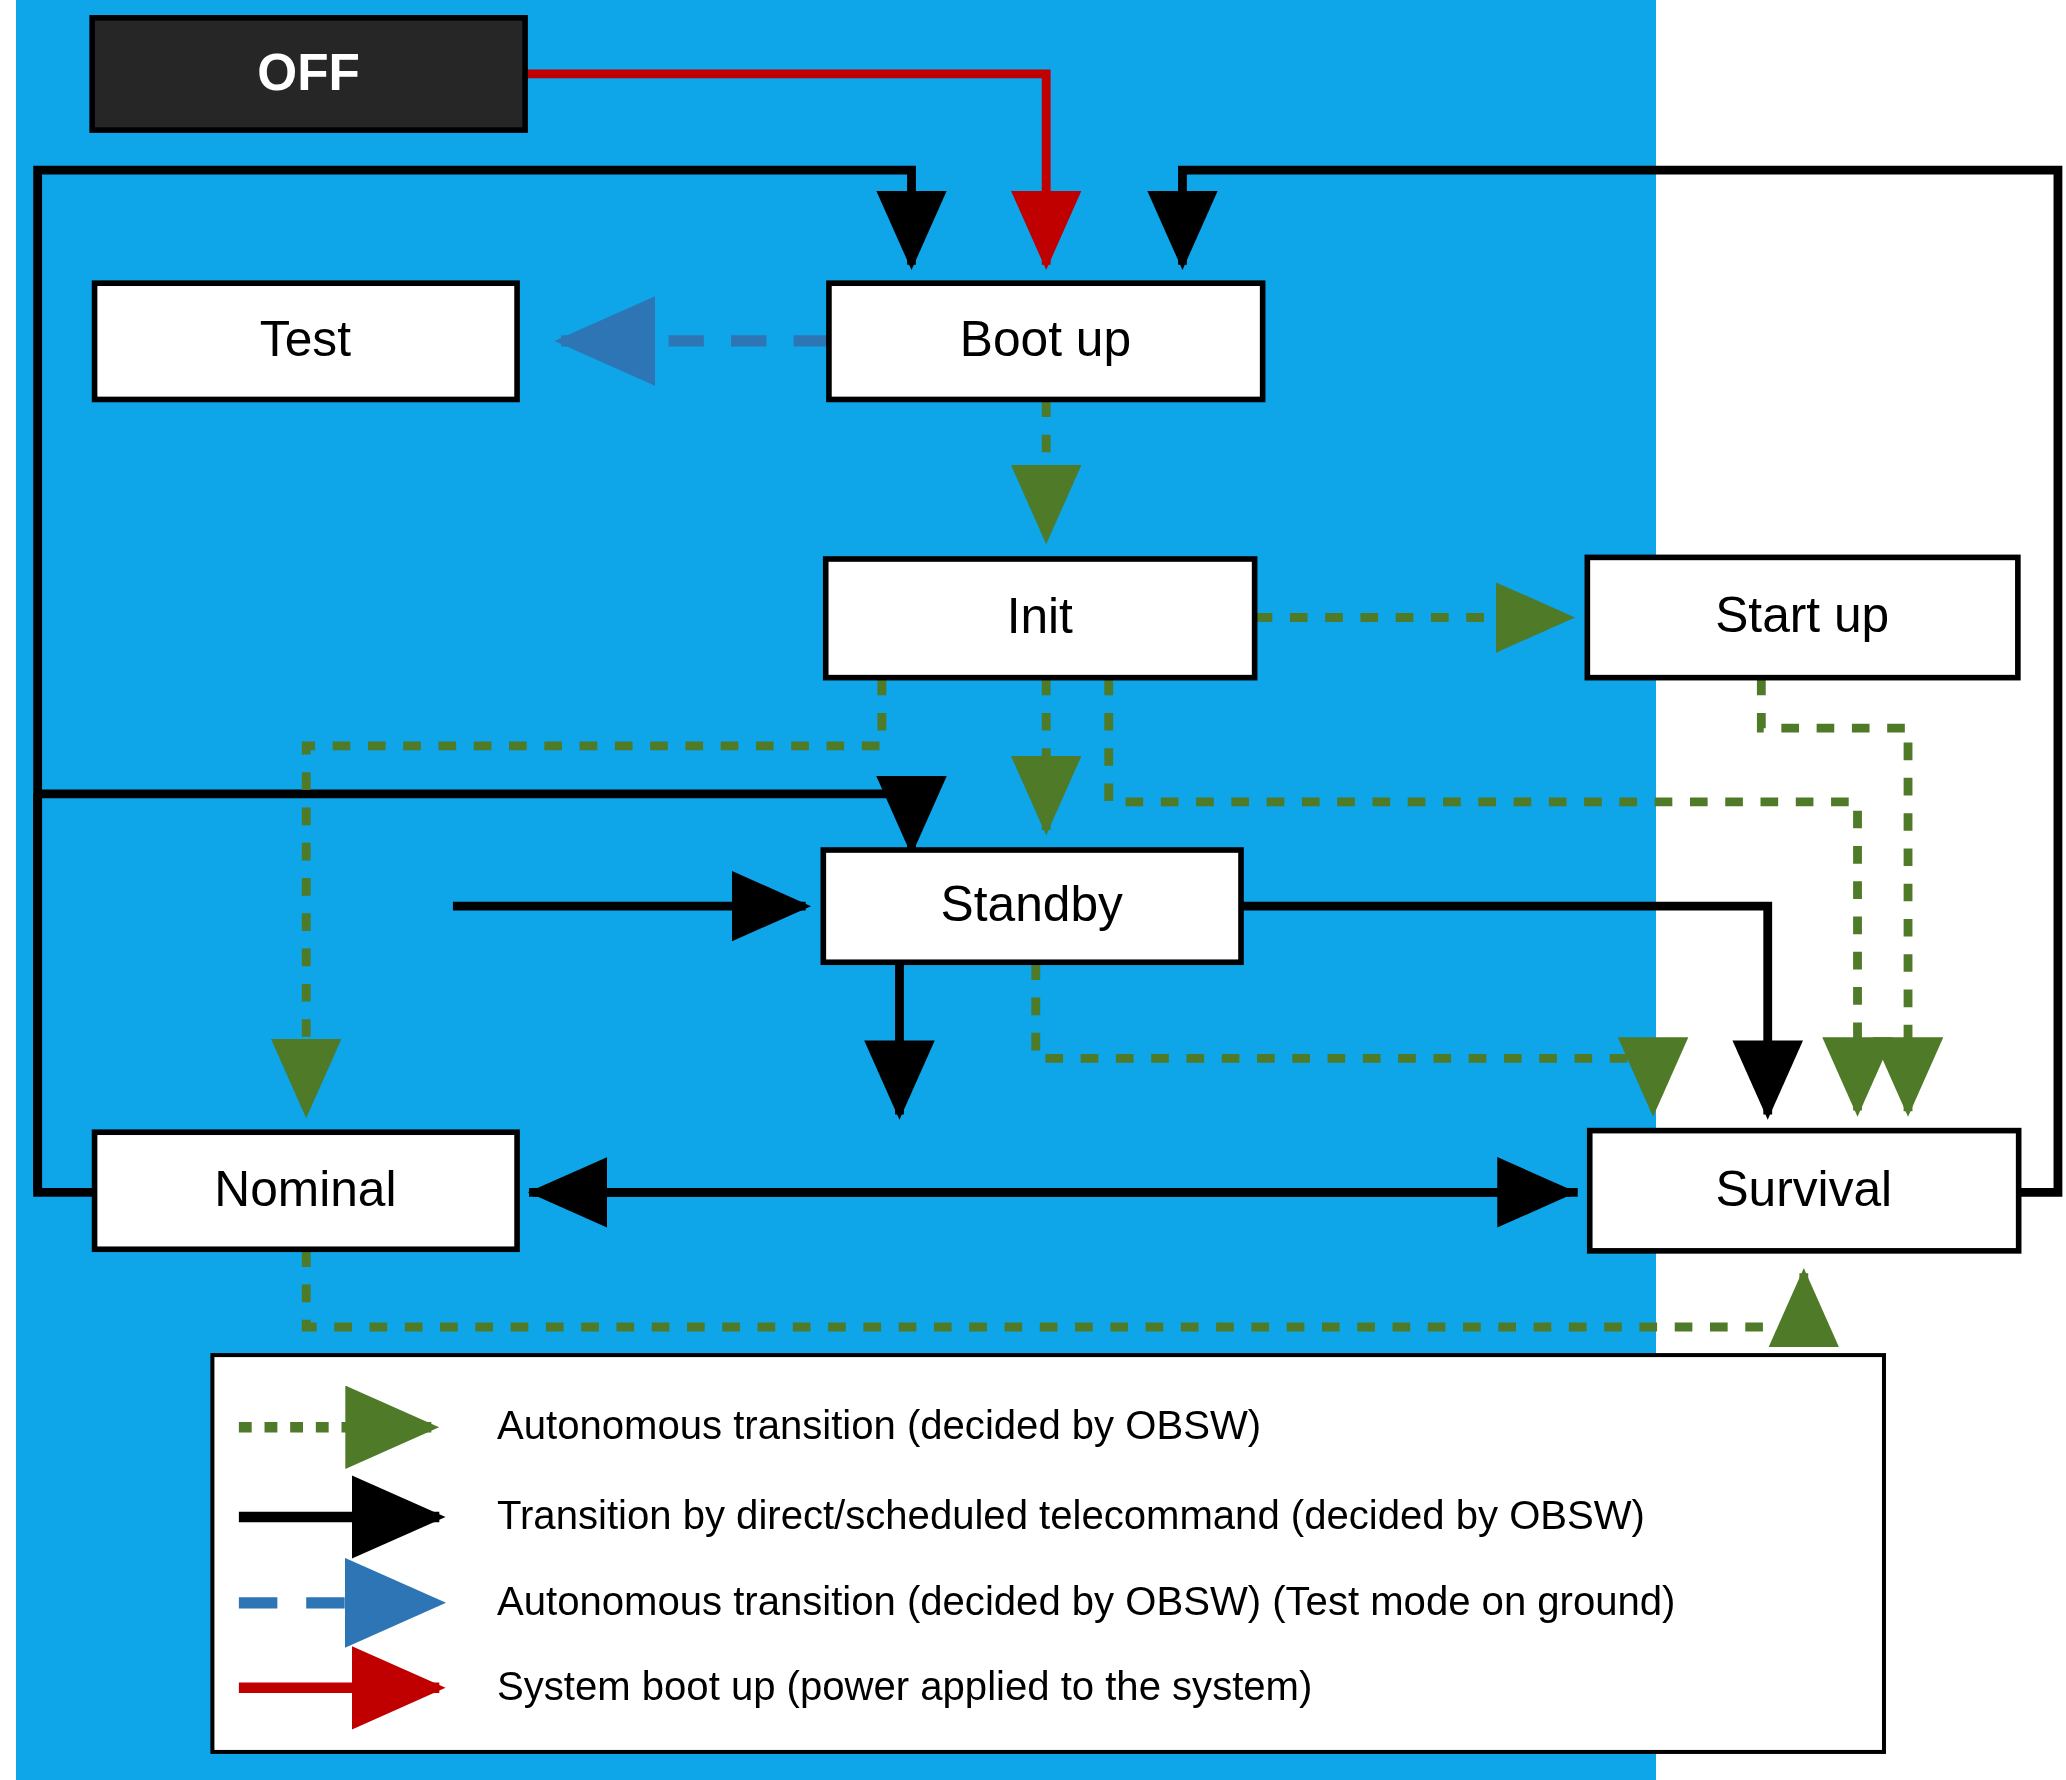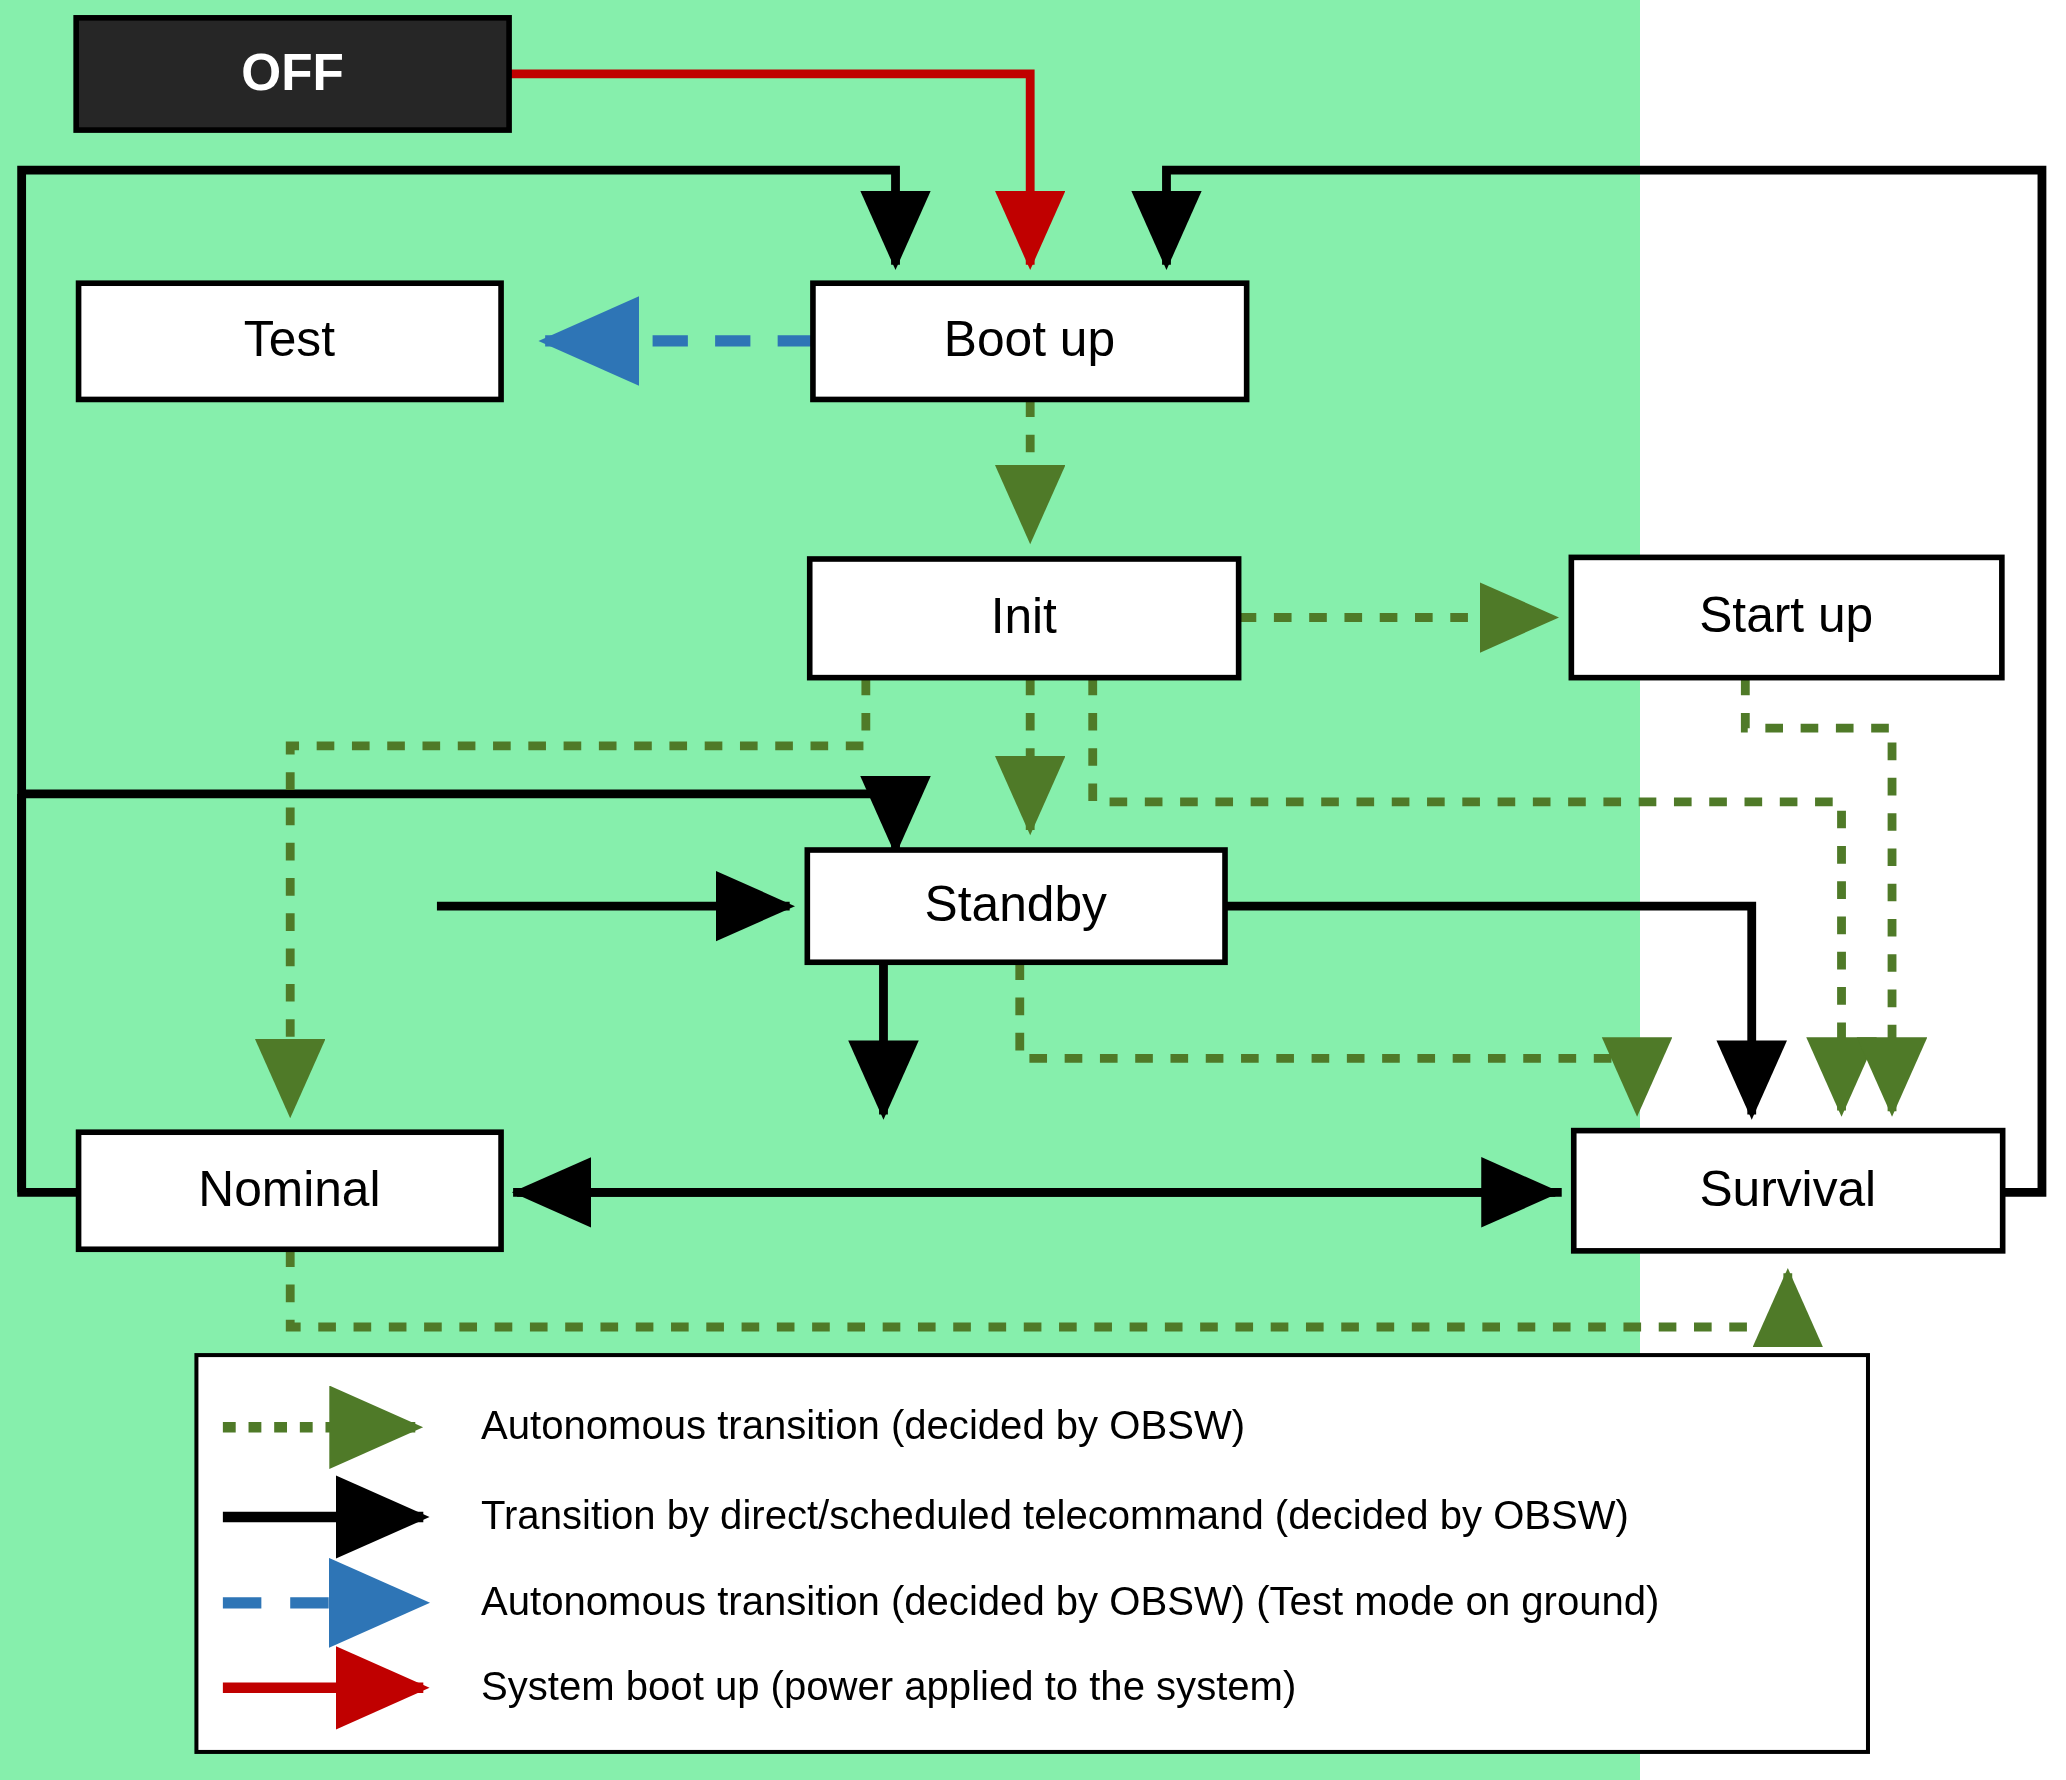--- a/index.html
+++ b/index.html
@@ -1,17 +1,17 @@
 <!DOCTYPE html>
 <html style="font-size:13px"><head>
 <meta charset="utf-8">
 <style>
   html,body{margin:0;padding:0;background:#ffffff;}
   body{width:2066px;height:1781px;overflow:hidden;font-family:"Liberation Sans",sans-serif;}
-  #root{position:relative;width:1640px;height:1781px;background:#86efac;}
+  #root{position:relative;width:1640px;height:1781px;background:#0ea5e9;margin-left:16px;}
   svg#diagram{position:absolute;left:0;top:0;width:2066px;height:1781px;}
   .node-label{font-family:"Liberation Sans",sans-serif;font-size:62px;fill:#000;text-anchor:middle;dominant-baseline:middle;}
   .node-label.off{fill:#ffffff;font-weight:bold;font-size:64px;}
   .legend-label{font-family:"Liberation Sans",sans-serif;font-size:50px;fill:#000;dominant-baseline:middle;}
   .boxrect{fill:#ffffff;stroke:#000000;stroke-width:7;}
   .offrect{fill:#262626;stroke:#000000;stroke-width:7;}
   .legendrect{fill:#ffffff;stroke:#000000;stroke-width:5;}
 </style>
 </head>
 <body>

